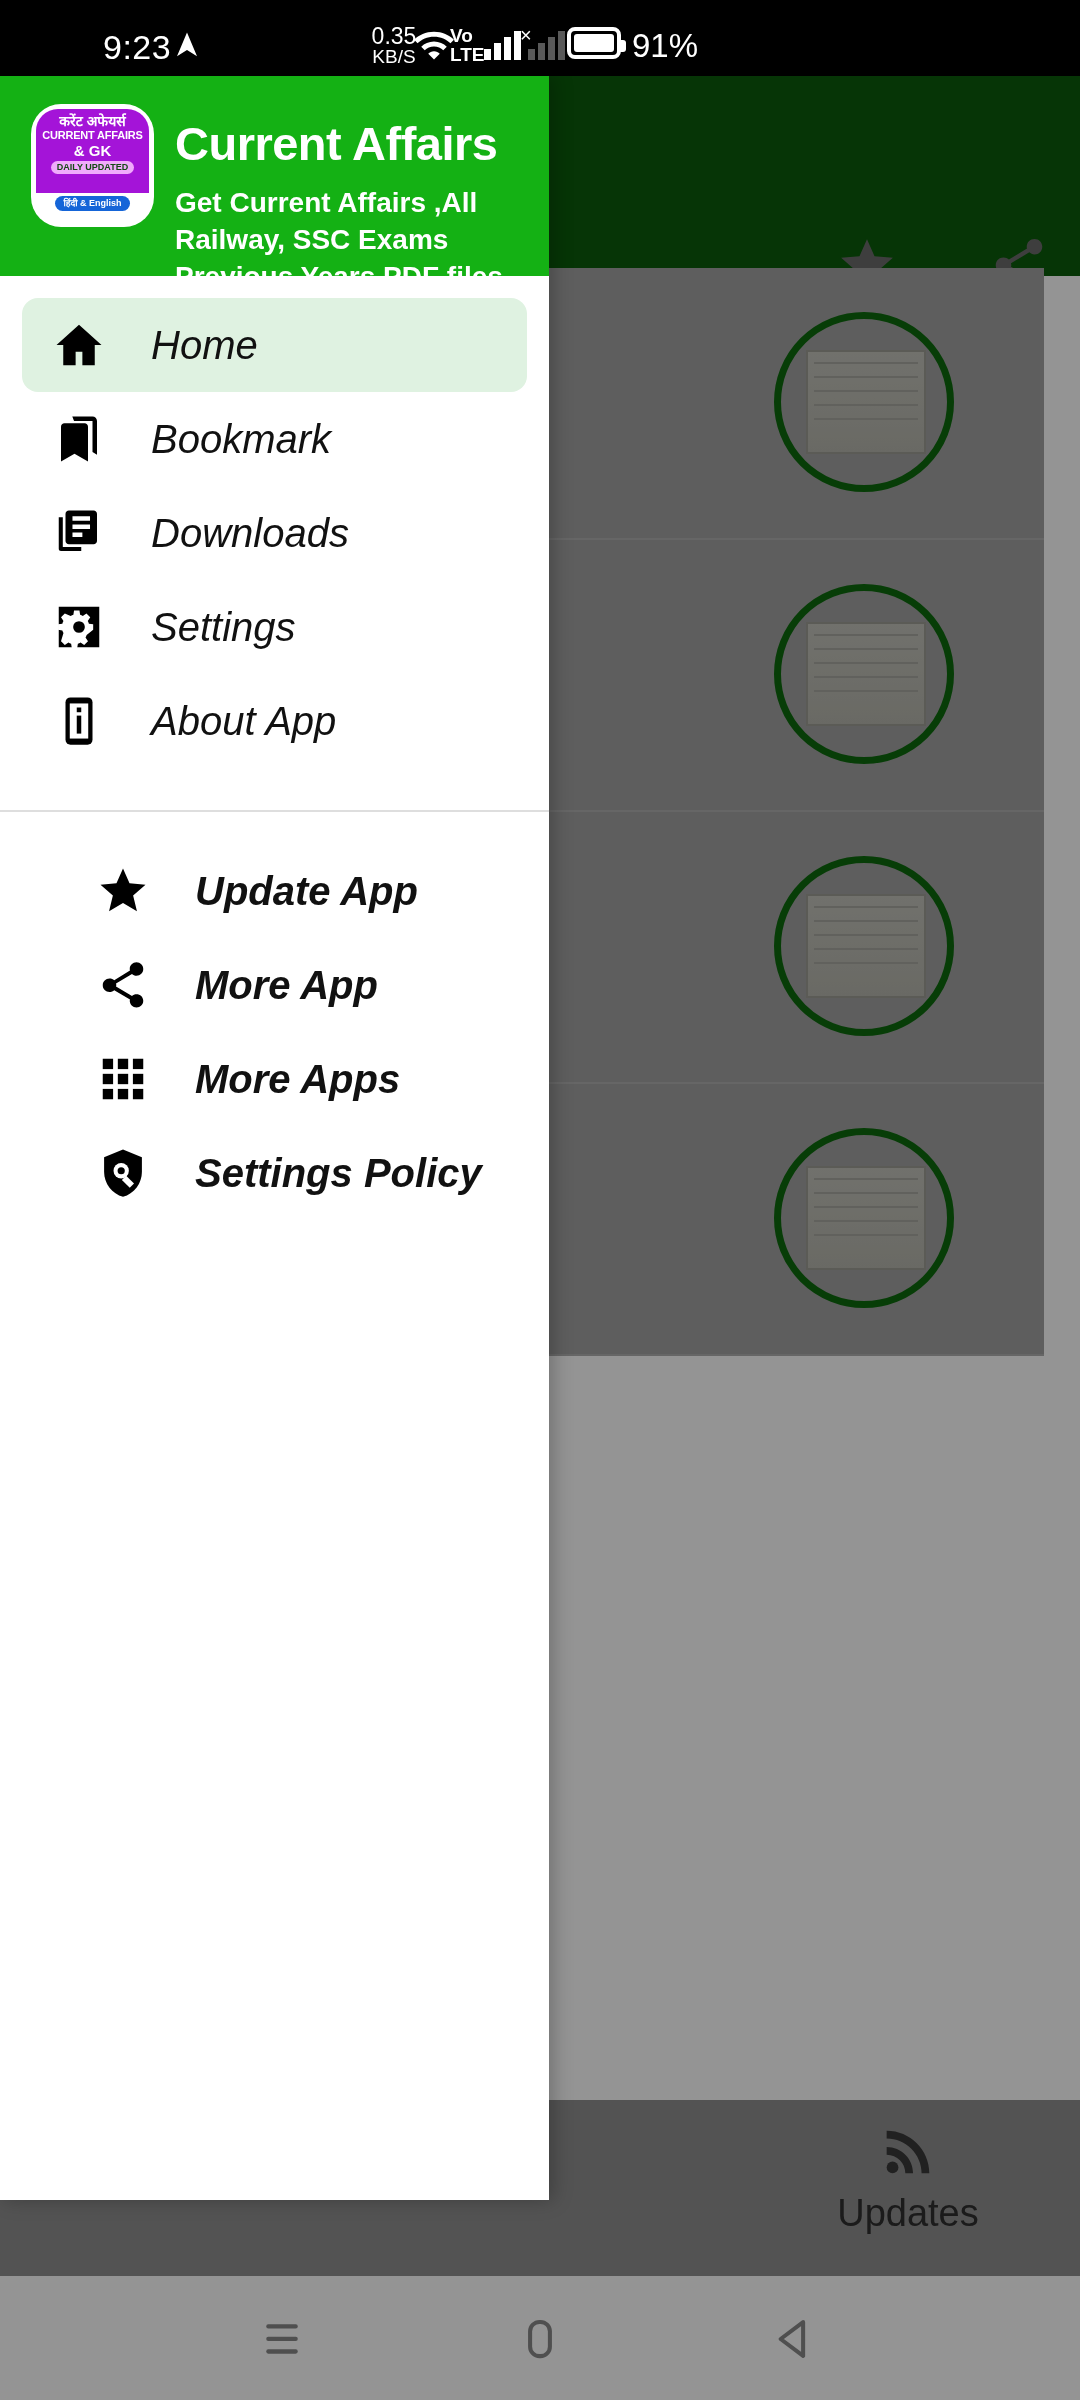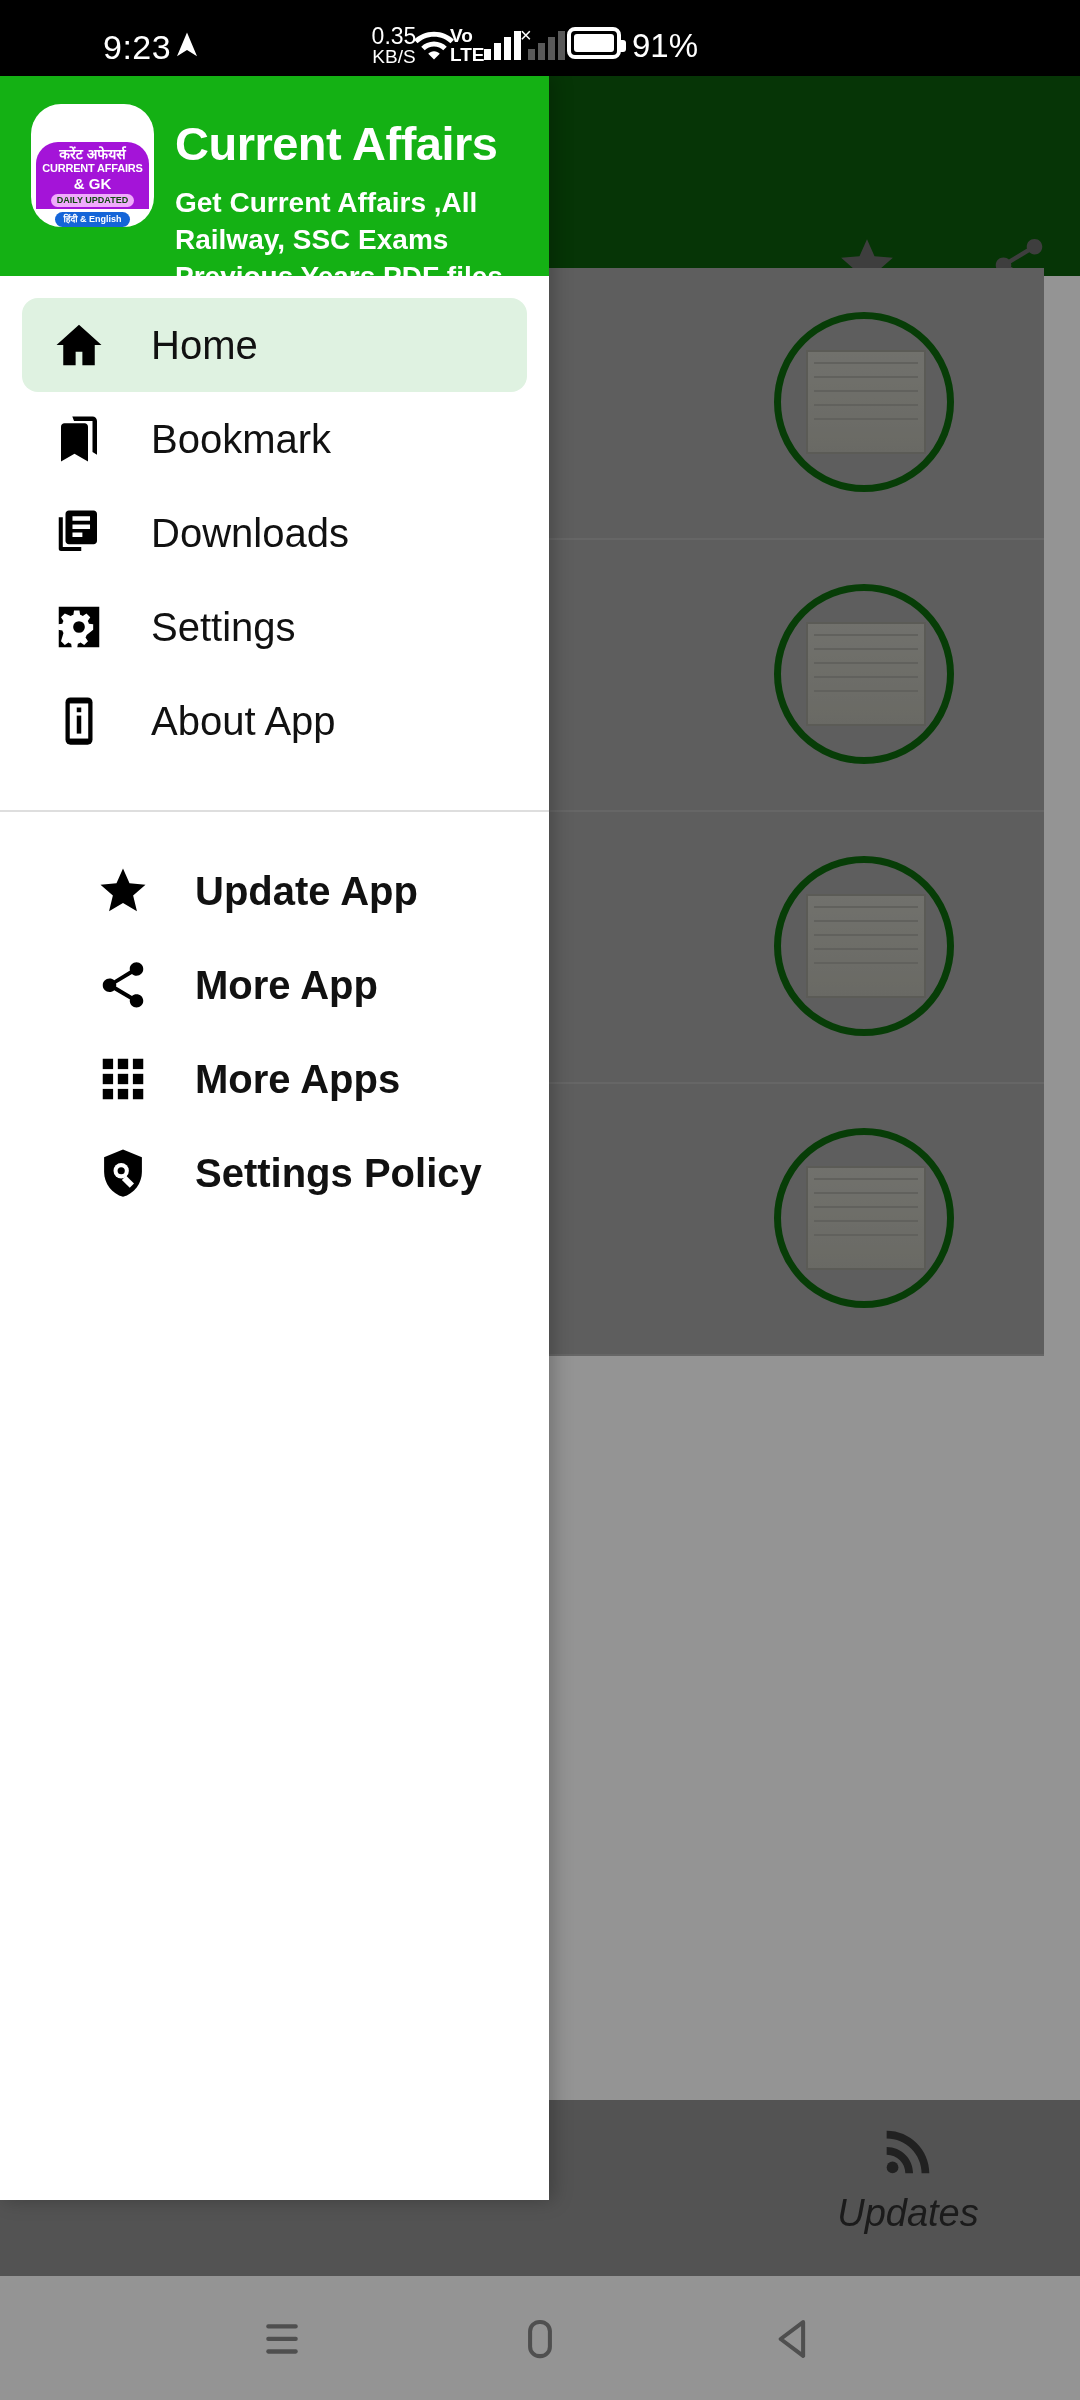--- a/index.html
+++ b/index.html
@@ -56,21 +56,21 @@
     font-size:47px; font-weight:400; color:#111; line-height:58px;
   }
   #bg-bottomnav {
     position:absolute; left:0; bottom:124px; width:1080px; height:176px;
     background:#8f8f8f;
   }
   .bg-nav-item {
     position:absolute; top:20px; width:200px; text-align:center;
   }
   .bg-nav-icon { width:64px; height:64px; fill:#3a3a3a; }
-  .bg-nav-label { font-size:38px; color:#2f2f2f; margin-top:4px;font-style:italic; }
+  .bg-nav-label { font-size:38px; color:#2f2f2f; margin-top:4px; }
 
   
   #scrim { position:absolute; inset:0; background:rgba(0,0,0,0.42); }
 
   
   #statusbar {
     position:absolute; top:0; left:0; width:1080px; height:76px;
     background:#000000; z-index:40;
     display:flex; align-items:center;
   }
@@ -125,21 +125,20 @@
     width:123px; height:123px;
     background:#ffffff; border-radius:30px;
     display:flex; flex-direction:column; align-items:center;
     padding:5px 5px 0 5px;
     overflow:hidden;
   }
   #app-logo-inner {
     width:113px; height:84px; background:#a414d8; border-radius:22px 22px 0 0;
     display:flex; flex-direction:column; align-items:center; justify-content:flex-start;
     padding-top:4px;
-    margin-top:33px;
   }
   .logo-l1 { font-size:14px; color:#fff; font-weight:bold; line-height:16px; }
   .logo-l2 { font-size:11px; color:#fff; font-weight:bold; line-height:13px; letter-spacing:-0.2px; }
   .logo-l3 { font-size:15px; color:#fff; font-weight:bold; line-height:17px; }
   .logo-badge {
     margin-top:2px; background:#f0abfc; border-radius:8px;
     font-size:9px; font-weight:bold; color:#134a13; padding:1px 6px; line-height:11px;
   }
   .logo-lang {
     margin-top:3px; background:#1565d8; color:#fff; border-radius:8px;
@@ -160,21 +159,21 @@
     position:relative; display:flex; align-items:center;
     height:94px; margin:0 22px; border-radius:16px;
   }
   .menu-item.active { background:#dff2e1; }
   .menu-icon {
     width:54px; height:54px; margin-left:30px; flex:none;
     display:flex; align-items:center; justify-content:center;
   }
   .menu-icon svg { width:54px; height:54px; fill:#000; }
   .menu-label {
-    margin-left:45px; font-size:40px; color:#111; font-weight:500;
+    margin-left:45px; font-size:40px; color:#111; font-weight:500;font-style:italic;
   }
   #divider { height:2px; background:#dedede; margin-top:42px; }
   #more-info-label {
     font-size:34px; color:#8a8a8a; margin:46px 0 0 31px;
   }
   #menu-bottom { padding-top:32px;margin-left:44px; }
   #menu-bottom .menu-label { font-weight:bold; }
 
   
   #navbar {

